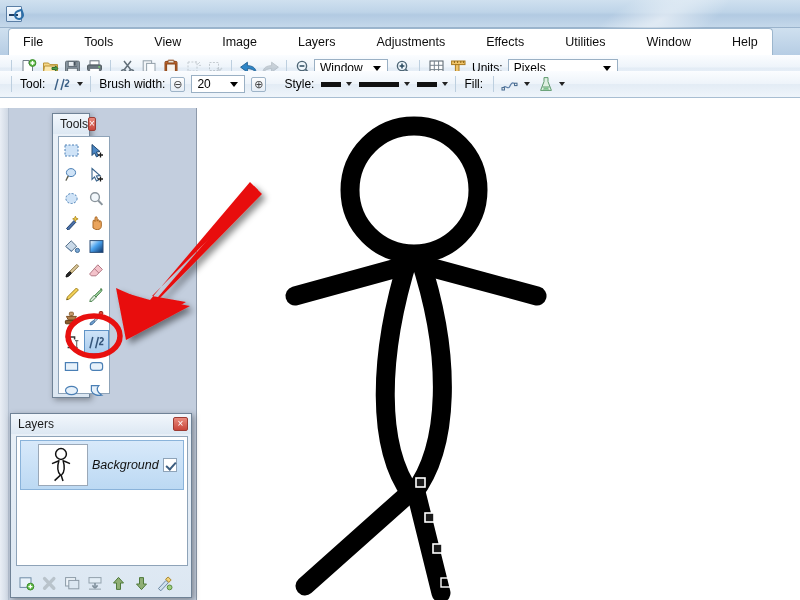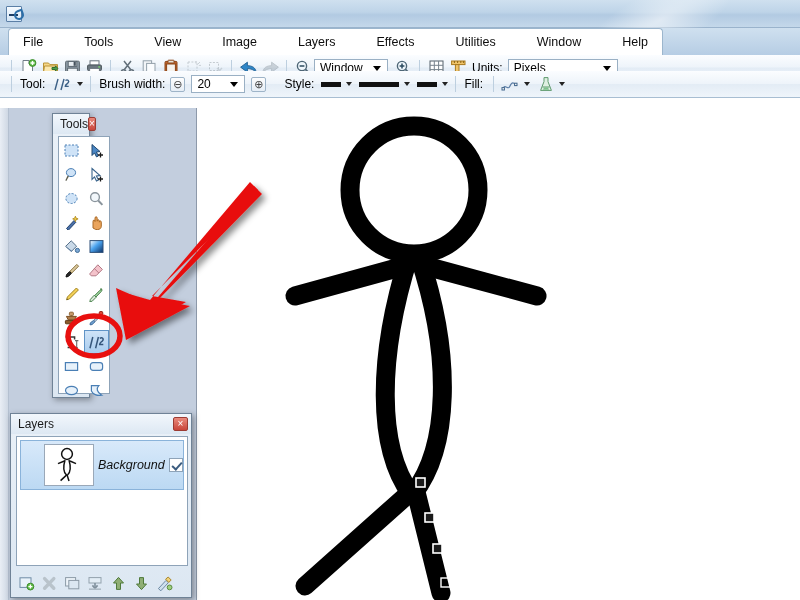--- a/index.html
+++ b/index.html
@@ -142,21 +142,21 @@
     border:1px solid #5f93c6;box-sizing:border-box;
   }
   #layers-palette{left:10px;top:413px;width:182px;height:185px;}
   #layers-list{
     position:absolute;left:5px;top:22px;width:172px;height:130px;
     background:#fff;border:1px solid #8ea3b8;box-sizing:border-box;padding:3px;
   }
   .layer-row{
     height:50px;display:flex;align-items:center;
     background:linear-gradient(180deg,#d8e9fa,#bcd9f3);
-    border:1px solid #8ab3da;box-sizing:border-box;padding:0 23px;
+    border:1px solid #8ab3da;box-sizing:border-box;padding:0 17px;
   }
   .layer-thumb{
     width:48px;height:40px;background:#fff;border:1px solid #9aa8b8;
     flex:0 0 auto;position:relative;
   }
   .layer-name{
     flex:1 1 auto;font-style:italic;font-size:12.5px;color:#111;
     text-align:center;padding:0 4px;
   }
   .layer-check{
@@ -188,20 +188,21 @@
     <div class="app-icon"></div>
   </div>
 
   <div class="menubar">
     <div class="menu-sheet">
       <div class="menu-item">File</div>
       <div class="menu-item">Tools</div>
       <div class="menu-item">View</div>
       <div class="menu-item">Image</div>
       <div class="menu-item">Layers</div>
+      <div class="menu-item">Adjustments</div>
       <div class="menu-item">Effects</div>
       <div class="menu-item">Utilities</div>
       <div class="menu-item">Window</div>
       <div class="menu-item">Help</div>
     </div>
   </div>
 
   <div class="toolbar" id="toolbar1">
     <div class="tb-sep"></div>
 

